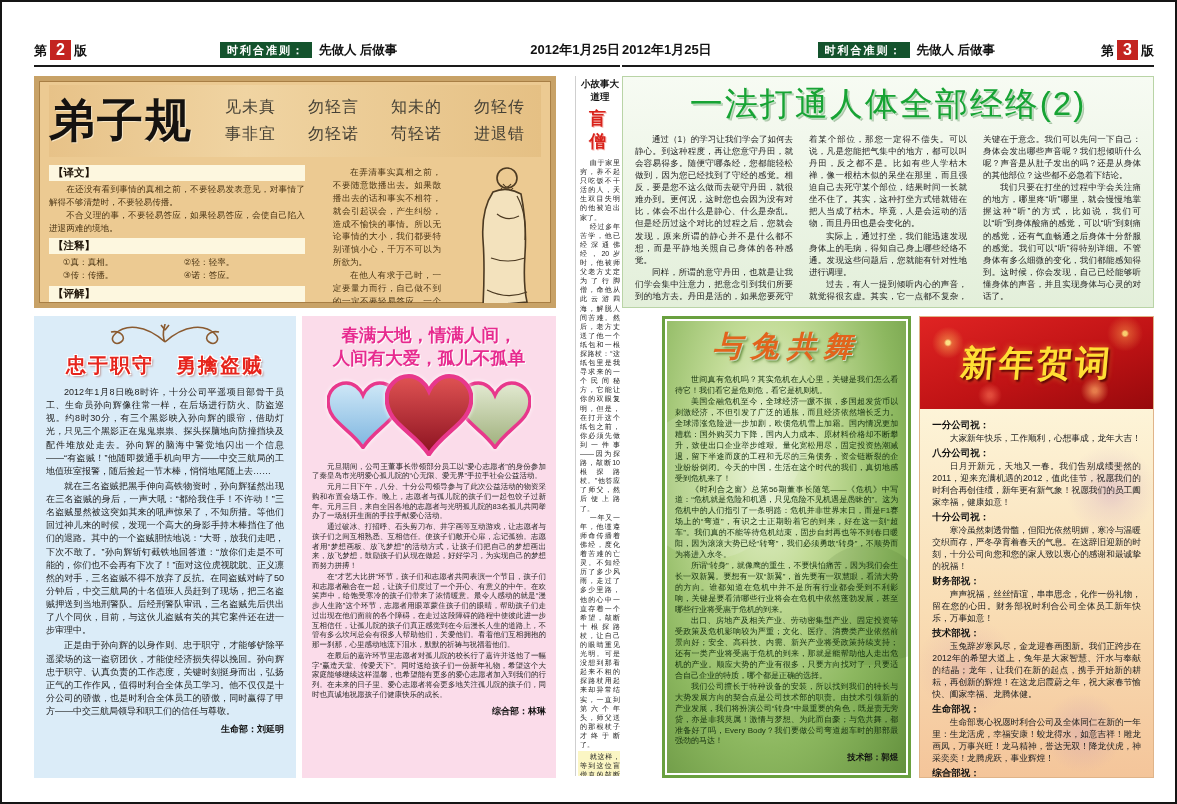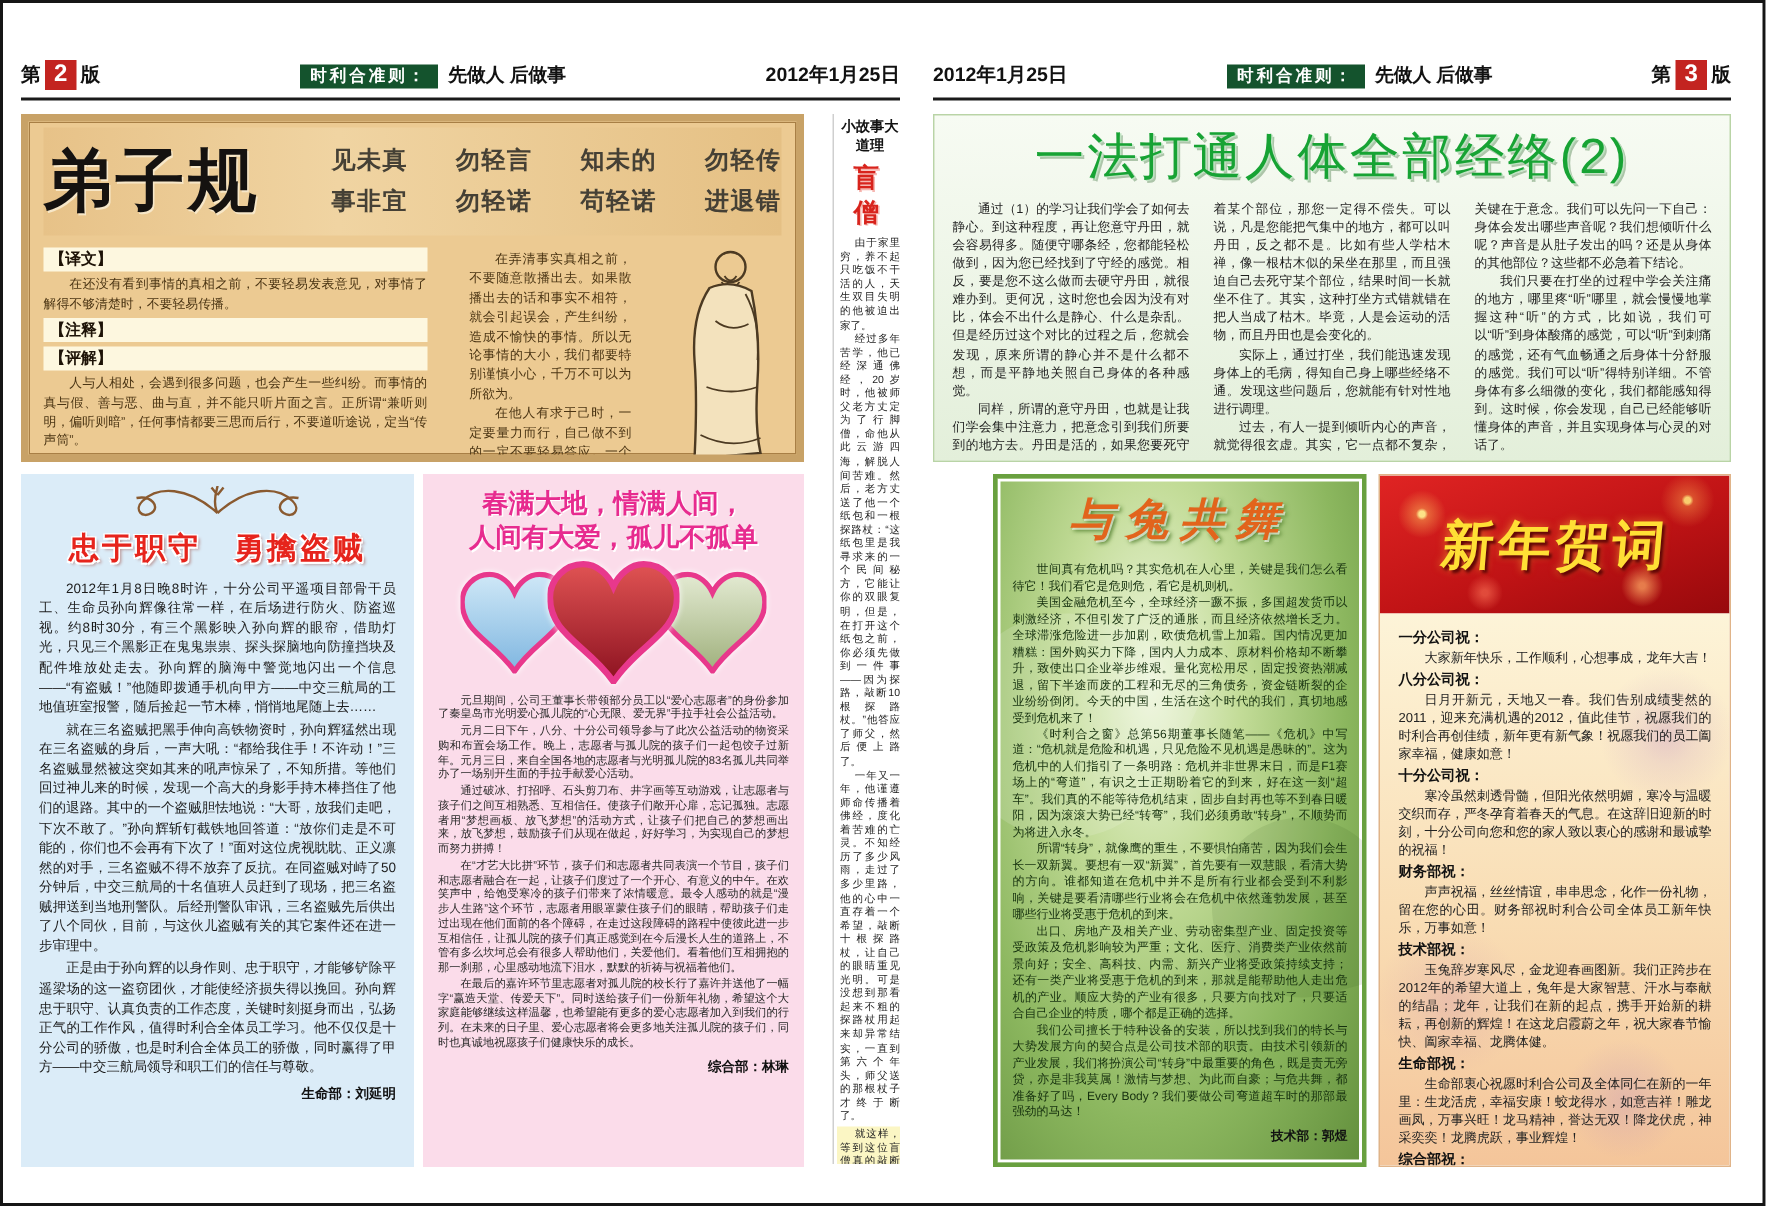--- a/index.html
+++ b/index.html
@@ -1,36 +1,36 @@
 <!DOCTYPE html>
 <html><head>
 <meta charset="utf-8">
 <style>
   html,body{margin:0;padding:0;background:#888;}
   .canvas{position:relative;width:1177px;height:804px;background:#fff;border:2px solid #151515;
     box-sizing:border-box;font-family:"Liberation Sans","DejaVu Sans",sans-serif;overflow:hidden;}
   .page{position:absolute;top:36px;}
-  .page-l{left:12px;width:586px;}
+  .page-l{left:32px;width:586px;}
   .page-r{left:620px;width:532px;}
 
   
   .phead{display:flex;align-items:center;justify-content:space-between;height:24px;
     border-bottom:2px solid #1a1a1a;padding-bottom:3px;margin-bottom:9px;font-weight:bold;font-size:13px;color:#111;}
   .numbox{background:#c32420;color:#fff;padding:0 6px;font-size:16px;margin:0 3px;display:inline-block;line-height:20px;}
   .rulebox{background:#14532d;color:#fff;padding:2px 7px;font-size:11px;letter-spacing:2px;font-family:Liberation Serif, serif;}
   .ruletext{margin-left:7px;font-size:12.5px;}
 
   
   .dizigui{background:#ecca92;border:5px solid #c8a express;border:5px solid #c8a267;box-shadow:inset 0 0 0 1px #a87f45;
     padding:4px 10px;height:232px;box-sizing:border-box;overflow:hidden;margin-bottom:8px;}
   .dz-banner{display:flex;align-items:center;gap:16px;height:72px;
     background:linear-gradient(90deg,#e7c288,#f0d4a2 40%,#e5c084);}
   .dz-title{font-size:46px;font-weight:900;color:#151210;line-height:.95;letter-spacing:2px;text-shadow:1px 1px 0 #f7e7c8;}
   .dz-verses{flex:1;display:grid;grid-template-columns:repeat(4,1fr);row-gap:6px;
-    font-size:16px;font-weight:bold;color:#454035;text-align:right;letter-spacing:1px;}
+    font-size:16px;font-weight:normal;color:#454035;text-align:center;letter-spacing:1px;}
   .dz-cols{display:flex;gap:28px;margin-top:5px;}
   .dz-left{flex:0 0 52%;}
   .dz-mid{flex:1;padding-top:4px;}
   .dz-fig{flex:0 0 72px;display:flex;align-items:flex-start;justify-content:center;}
   .dz-label{background:#fdf7df;font-weight:bold;font-size:10.5px;padding:1px 4px;margin:3px 0 2px;color:#1d1206;}
   .dz-text{font-size:8.6px;line-height:1.5;color:#4a3413;text-align:justify;}
   .dz-text p{margin:0;text-indent:2em;}
   .zhushi-grid{display:grid;grid-template-columns:1fr 1fr;font-size:8.6px;line-height:1.6;color:#4a3413;padding-left:1.6em;}
 
   .pl-body{display:flex;gap:7px;}
@@ -136,22 +136,29 @@
               <span>勿轻诺</span>
               <span>苟轻诺</span>
               <span>进退错</span>
             </div>
           </div>
           <div class="dz-cols">
             <div class="dz-left">
               <div class="dz-label">【译文】</div>
               <div class="dz-text">
                 <p>在还没有看到事情的真相之前，不要轻易发表意见，对事情了解得不够清楚时，不要轻易传播。</p>
+                <p>不合义理的事，不要轻易答应，如果轻易答应，会使自己陷入进退两难的境地。</p>
               </div>
               <div class="dz-label">【注释】</div>
+              <div class="zhushi-grid">
+                <span>①真：真相。</span>
+                <span>②轻：轻率。</span>
+                <span>③传：传播。</span>
+                <span>④诺：答应。</span>
+              </div>
               <div class="dz-label">【评解】</div>
               <div class="dz-text">
                   <p>人与人相处，会遇到很多问题，也会产生一些纠纷。而事情的真与假、善与恶、曲与直，并不能只听片面之言。正所谓“兼听则明，偏听则暗”，任何事情都要三思而后行，不要道听途说，定当“传声筒”。</p>
                 </div>
             </div>
             <div class="dz-mid dz-text">
               <p>在弄清事实真相之前，不要随意散播出去。如果散播出去的话和事实不相符，就会引起误会，产生纠纷，造成不愉快的事情。所以无论事情的大小，我们都要特别谨慎小心，千万不可以为所欲为。</p>
               <p>在他人有求于己时，一定要量力而行，自己做不到的一定不要轻易答应。一个人说话做事要守信用，若轻易许诺，却没有办到，就会使自己陷入两难的境地。</p>
             </div>
             <div class="dz-fig">

